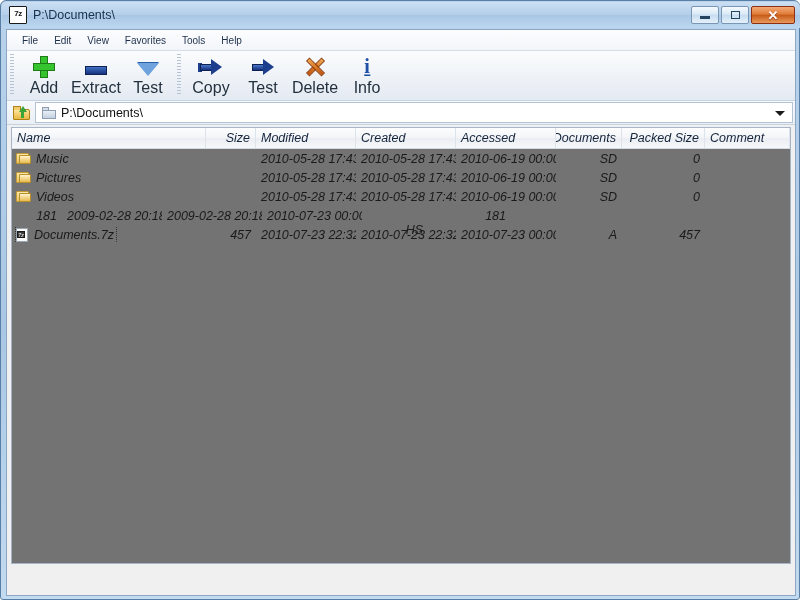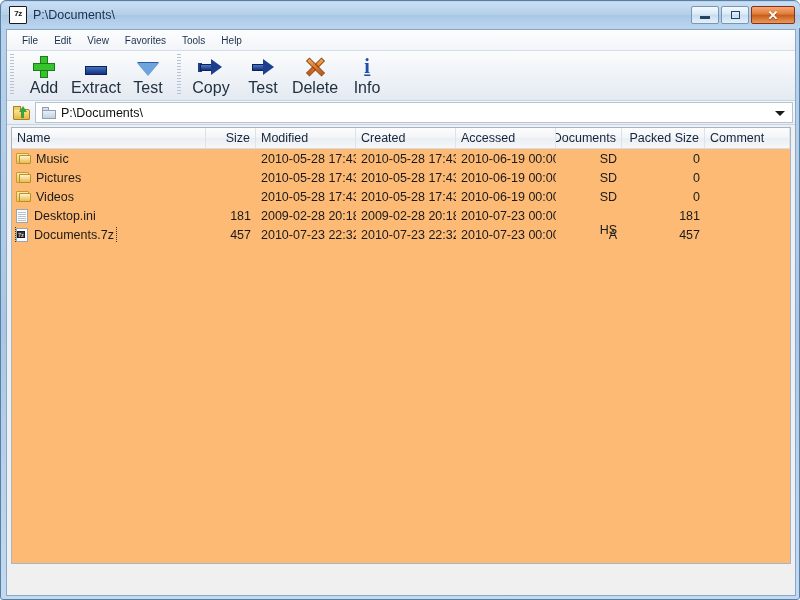--- a/index.html
+++ b/index.html
@@ -241,24 +241,25 @@
     width: 0; height: 0;
     border-left: 5px solid transparent; border-right: 5px solid transparent;
     border-top: 5px solid #1b1b1b;
   }
 
   
   #list-view {
     position: absolute;
     left: 4px; top: 97px;
     width: 780px; height: 437px;
-    background: #fdba74;
+    background: #737373;
     border: 1px solid #a6b6c8;
     box-sizing: border-box;
     overflow: hidden;
+    font-style: italic;
   }
   #col-header {
     display: flex;
     height: 21px;
     background: linear-gradient(to bottom,#fdfdfe 0%,#f3f5f8 48%,#eaedf2 50%,#f6f8fa 100%);
     border-bottom: 1px solid #d4dbe3;
     box-sizing: border-box;
   }
   .col {
     box-sizing: border-box;
@@ -533,33 +534,20 @@
             </div>
             <div class="cell right" style="width: 50px;"></div>
             <div class="cell " style="width: 100px;">2010-05-28 17:43</div>
             <div class="cell " style="width: 100px;">2010-05-28 17:43</div>
             <div class="cell " style="width: 100px;">2010-06-19 00:00</div>
             <div class="cell right" style="width: 66px;">SD</div>
             <div class="cell right" style="width: 83px;">0</div>
             <div class="cell " style="width: 85px;"></div>
           </div>
           <div class="row">
-            <div class="cell  name" style="width: 194px;">
-              <span class="name-inner">
-                <span class="ico-doc">
-                  <span class="pg"></span>
-                  <span class="ln l1"></span>
-                  <span class="ln l2"></span>
-                  <span class="ln l3"></span>
-                  <span class="ln l4"></span>
-                  <span class="ln l5"></span>
-                </span>
-                <span>Desktop.ini</span>
-              </span>
-            </div>
             <div class="cell right" style="width: 50px;">181</div>
             <div class="cell " style="width: 100px;">2009-02-28 20:18</div>
             <div class="cell " style="width: 100px;">2009-02-28 20:18</div>
             <div class="cell " style="width: 100px;">2010-07-23 00:00</div>
             <div class="cell right" style="width: 66px; margin-top: 28px;">HS</div>
             <div class="cell right" style="width: 83px;">181</div>
             <div class="cell " style="width: 85px;"></div>
           </div>
           <div class="row focused">
             <div class="cell  name" style="width: 194px;">

